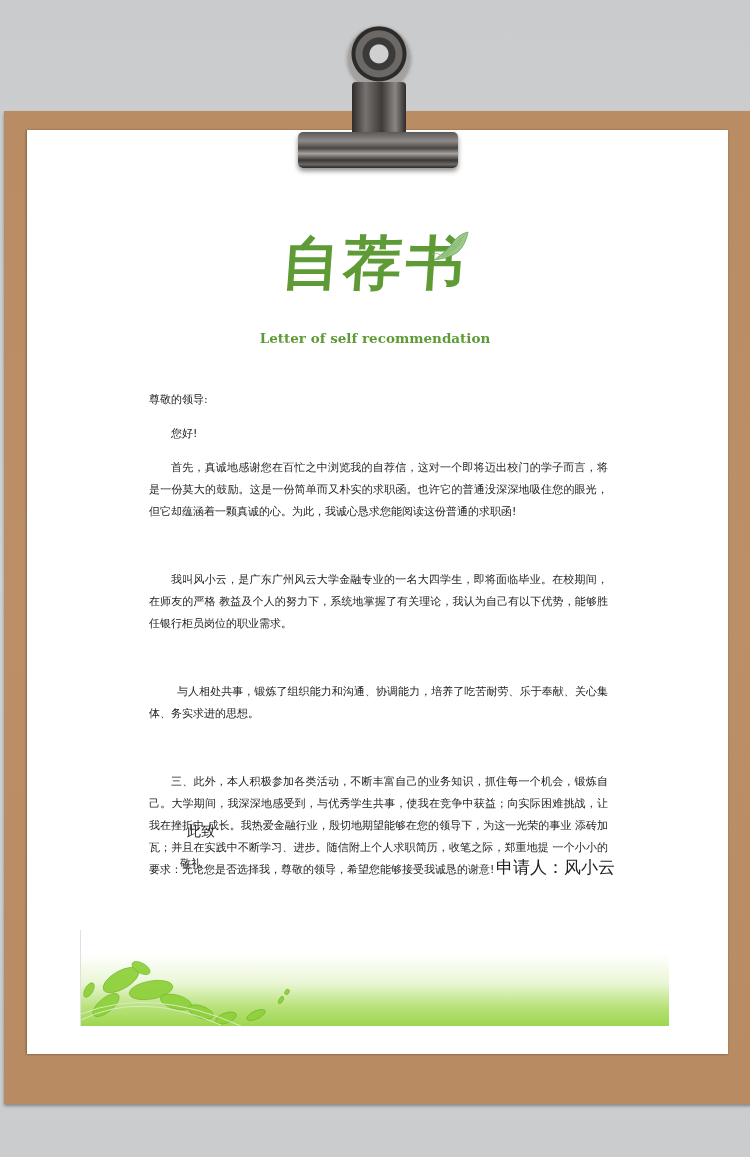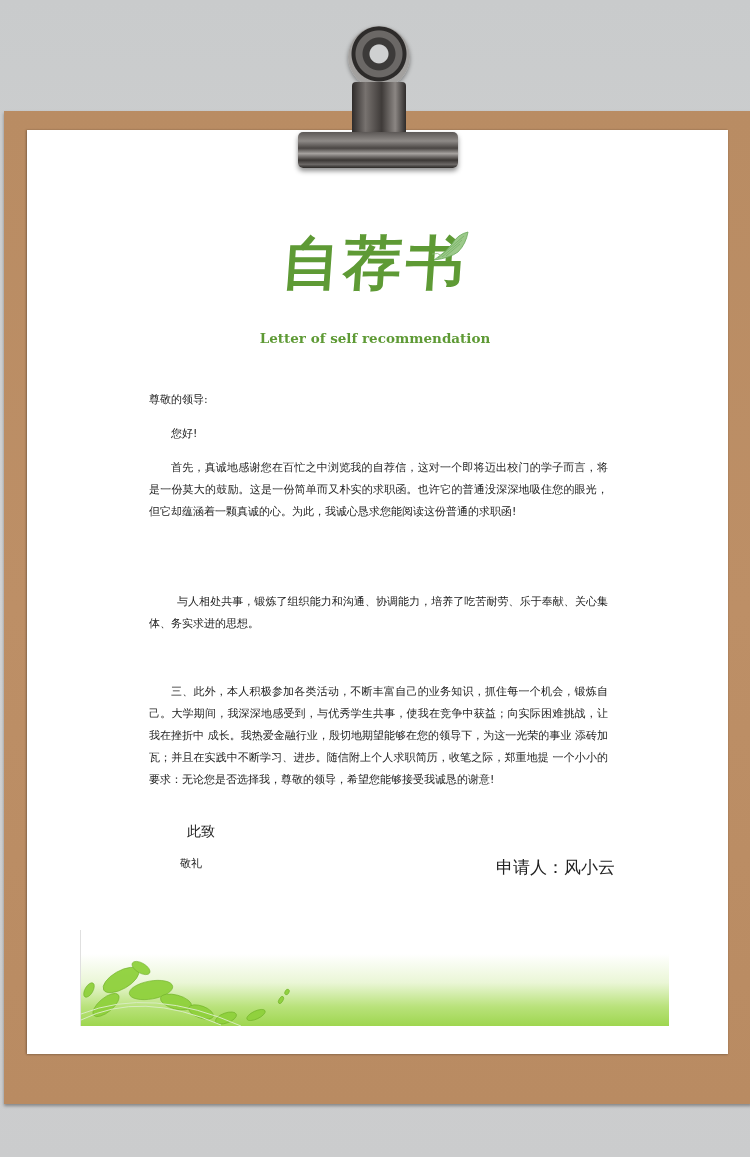--- a/index.html
+++ b/index.html
@@ -87,20 +87,21 @@
   <path d="M10 28 L36 6 M14 27 L34 10 M18 26 L32 14" stroke="#6aa95a" stroke-width="0.6"></path>
   <path d="M4 24 Q10 22 14 26" stroke="#8bbd7a" stroke-width="0.8" fill="none"></path>
 </svg>
 <div class="title-en">Letter of self recommendation</div>
 
 <div class="letter">
   <p class="salute">尊敬的领导:</p>
   <p class="indent">您好!</p>
   <p class="indent">首先，真诚地感谢您在百忙之中浏览我的自荐信，这对一个即将迈出校门的学子而言，将是一份莫大的鼓励。这是一份简单而又朴实的求职函。也许它的普通没深深地吸住您的眼光， 但它却蕴涵着一颗真诚的心。为此，我诚心恳求您能阅读这份普通的求职函!</p>
   <div class="gap"></div>
+  <p class="indent">我叫风小云，是广东广州风云大学金融专业的一名大四学生，即将面临毕业。在校期间，在师友的严格 教益及个人的努力下，系统地掌握了有关理论，我认为自己有以下优势，能够胜任银行柜员岗位的职业需求。</p>
   <div class="gap"></div>
   <p class="indent" style="text-indent:28px">与人相处共事，锻炼了组织能力和沟通、协调能力，培养了吃苦耐劳、乐于奉献、关心集体、务实求进的思想。</p>
   <div class="gap"></div>
   <p class="indent">三、此外，本人积极参加各类活动，不断丰富自己的业务知识，抓住每一个机会，锻炼自己。大学期间，我深深地感受到，与优秀学生共事，使我在竞争中获益；向实际困难挑战，让我在挫折中 成长。我热爱金融行业，殷切地期望能够在您的领导下，为这一光荣的事业 添砖加瓦；并且在实践中不断学习、进步。随信附上个人求职简历，收笔之际，郑重地提 一个小小的要求：无论您是否选择我，尊敬的领导，希望您能够接受我诚恳的谢意!</p>
 </div>
 
 <div class="closing">此致</div>
 <div class="regards">敬礼</div>
 <div class="signer">申请人：风小云</div>
 

